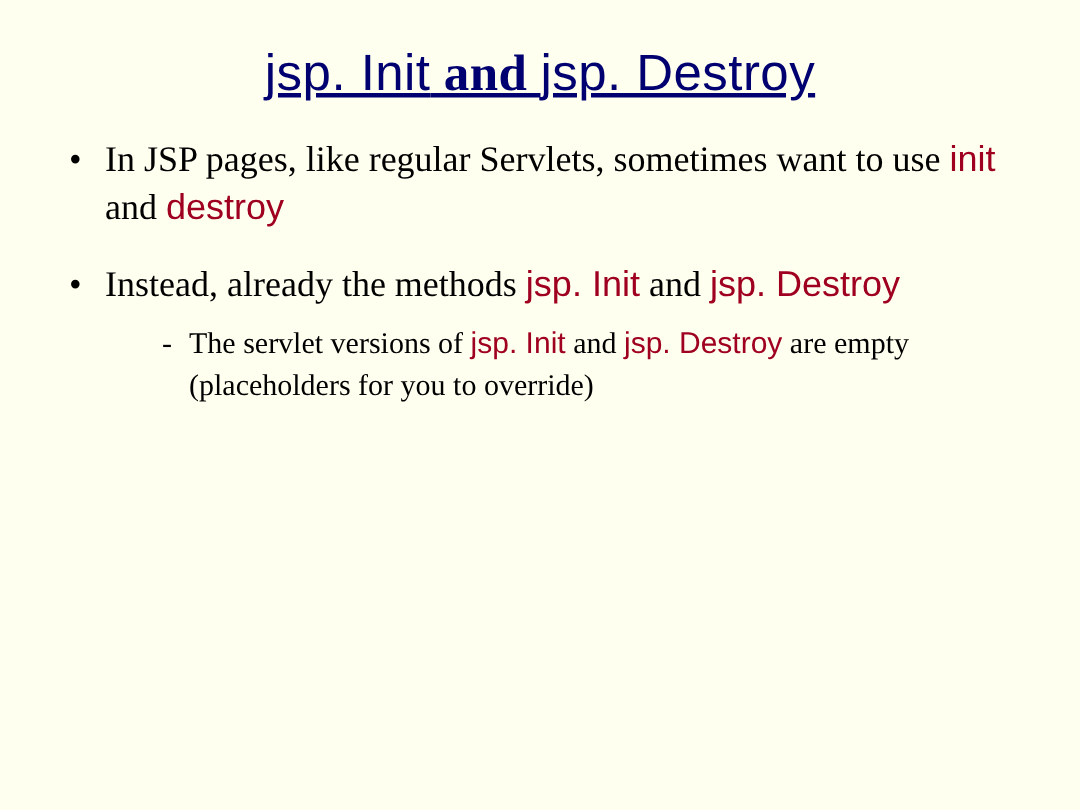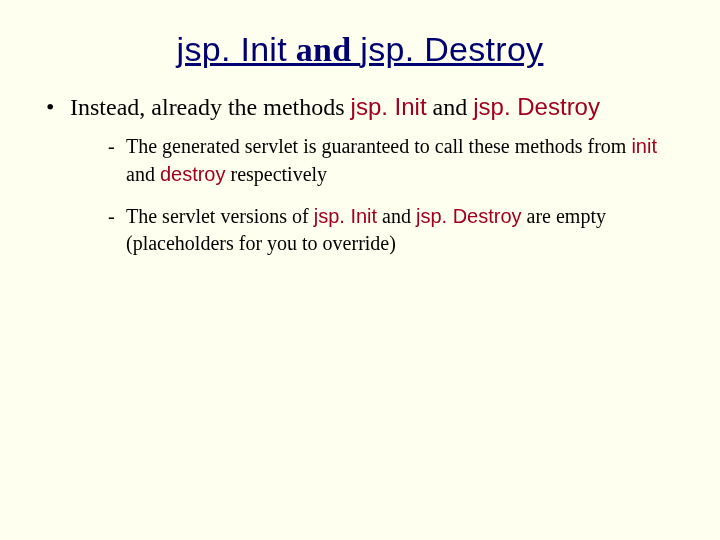--- a/index.html
+++ b/index.html
@@ -76,18 +76,18 @@
   }
 </style>
 </head>
 <body>
 
 <div class="slide">
   <h1 class="title">
     <span class="sans">jsp. Init</span><span> and </span><span class="sans">jsp. Destroy</span>
   </h1>
   <ul class="top" id="bullets">
+      <li><span>In JSP pages, like regular Servlets, sometimes want to use </span><span class="code">init</span><span> and </span><span class="code">destroy</span></li>
       <li><span>Instead, already the methods </span><span class="code">jsp. Init</span><span> and </span><span class="code">jsp. Destroy</span><ul class="sub">
-          <li><span>The generated servlet is guaranteed to call these methods from </span><span class="code">init</span><span> and </span><span class="code">destroy</span><span> respectively</span></li>
           <li><span>The servlet versions of </span><span class="code">jsp. Init</span><span> and </span><span class="code">jsp. Destroy</span><span> are empty (placeholders for you to override)</span></li>
         </ul></li>
     </ul>
 </div>
 
 </body></html>

